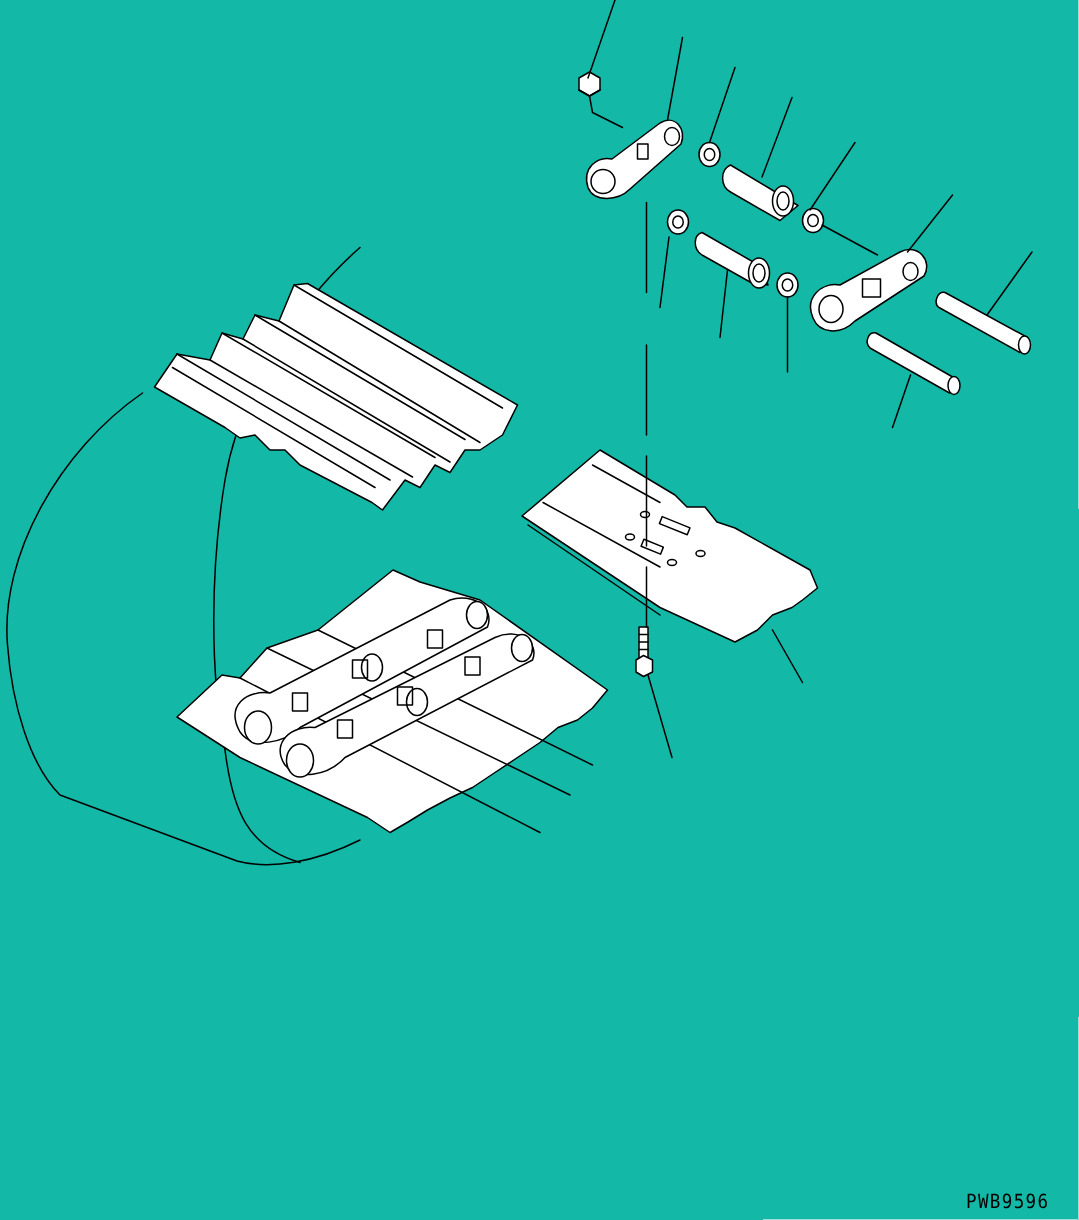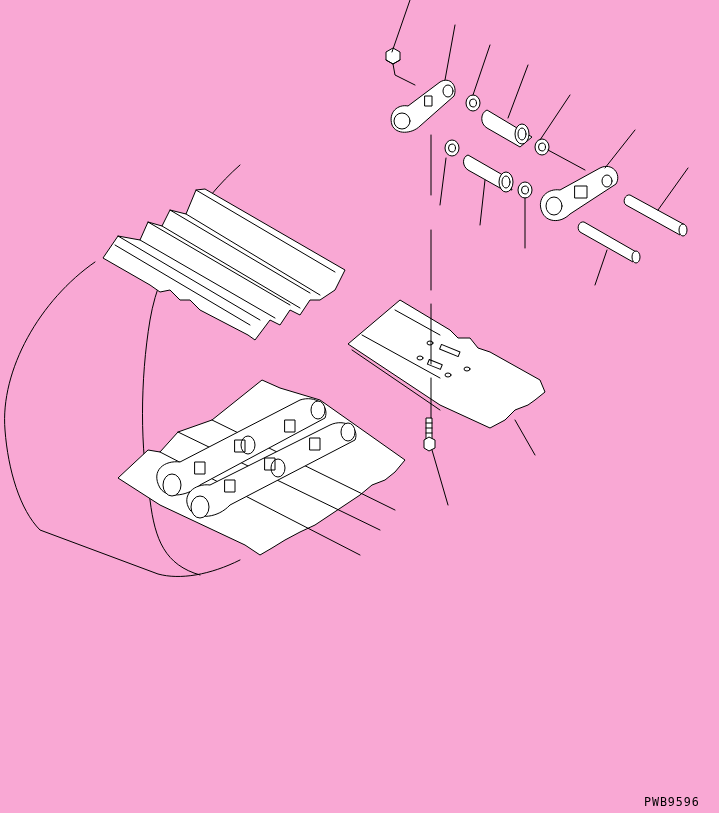--- a/index.html
+++ b/index.html
@@ -1,16 +1,16 @@
 <!DOCTYPE html>
 <html><head>
 <meta charset="utf-8">
 <style>
   html,body{margin:0;padding:0;background:#ffffff;}
-  #root{position:relative;width:719px;height:813px;background:#f9a8d4;overflow:hidden;}
+  #root{position:relative;width:719px;height:813px;background:#14b8a6;overflow:hidden;}
   svg{position:absolute;left:0;top:0;}
   .ln{fill:none;stroke:#000;stroke-width:1;stroke-linejoin:round;stroke-linecap:round;}
   .fw{fill:#fff;stroke:#000;stroke-width:1;stroke-linejoin:round;}
   #code{position:absolute;left:644px;top:794px;font-family:"DejaVu Sans Mono",monospace;font-size:13px;letter-spacing:1px;color:#000;transform:scaleX(0.9);transform-origin:left top;}
 </style>
 </head>
 <body>
 
 <div id="root">
 <svg width="719" height="813" viewBox="0 0 719 813">

